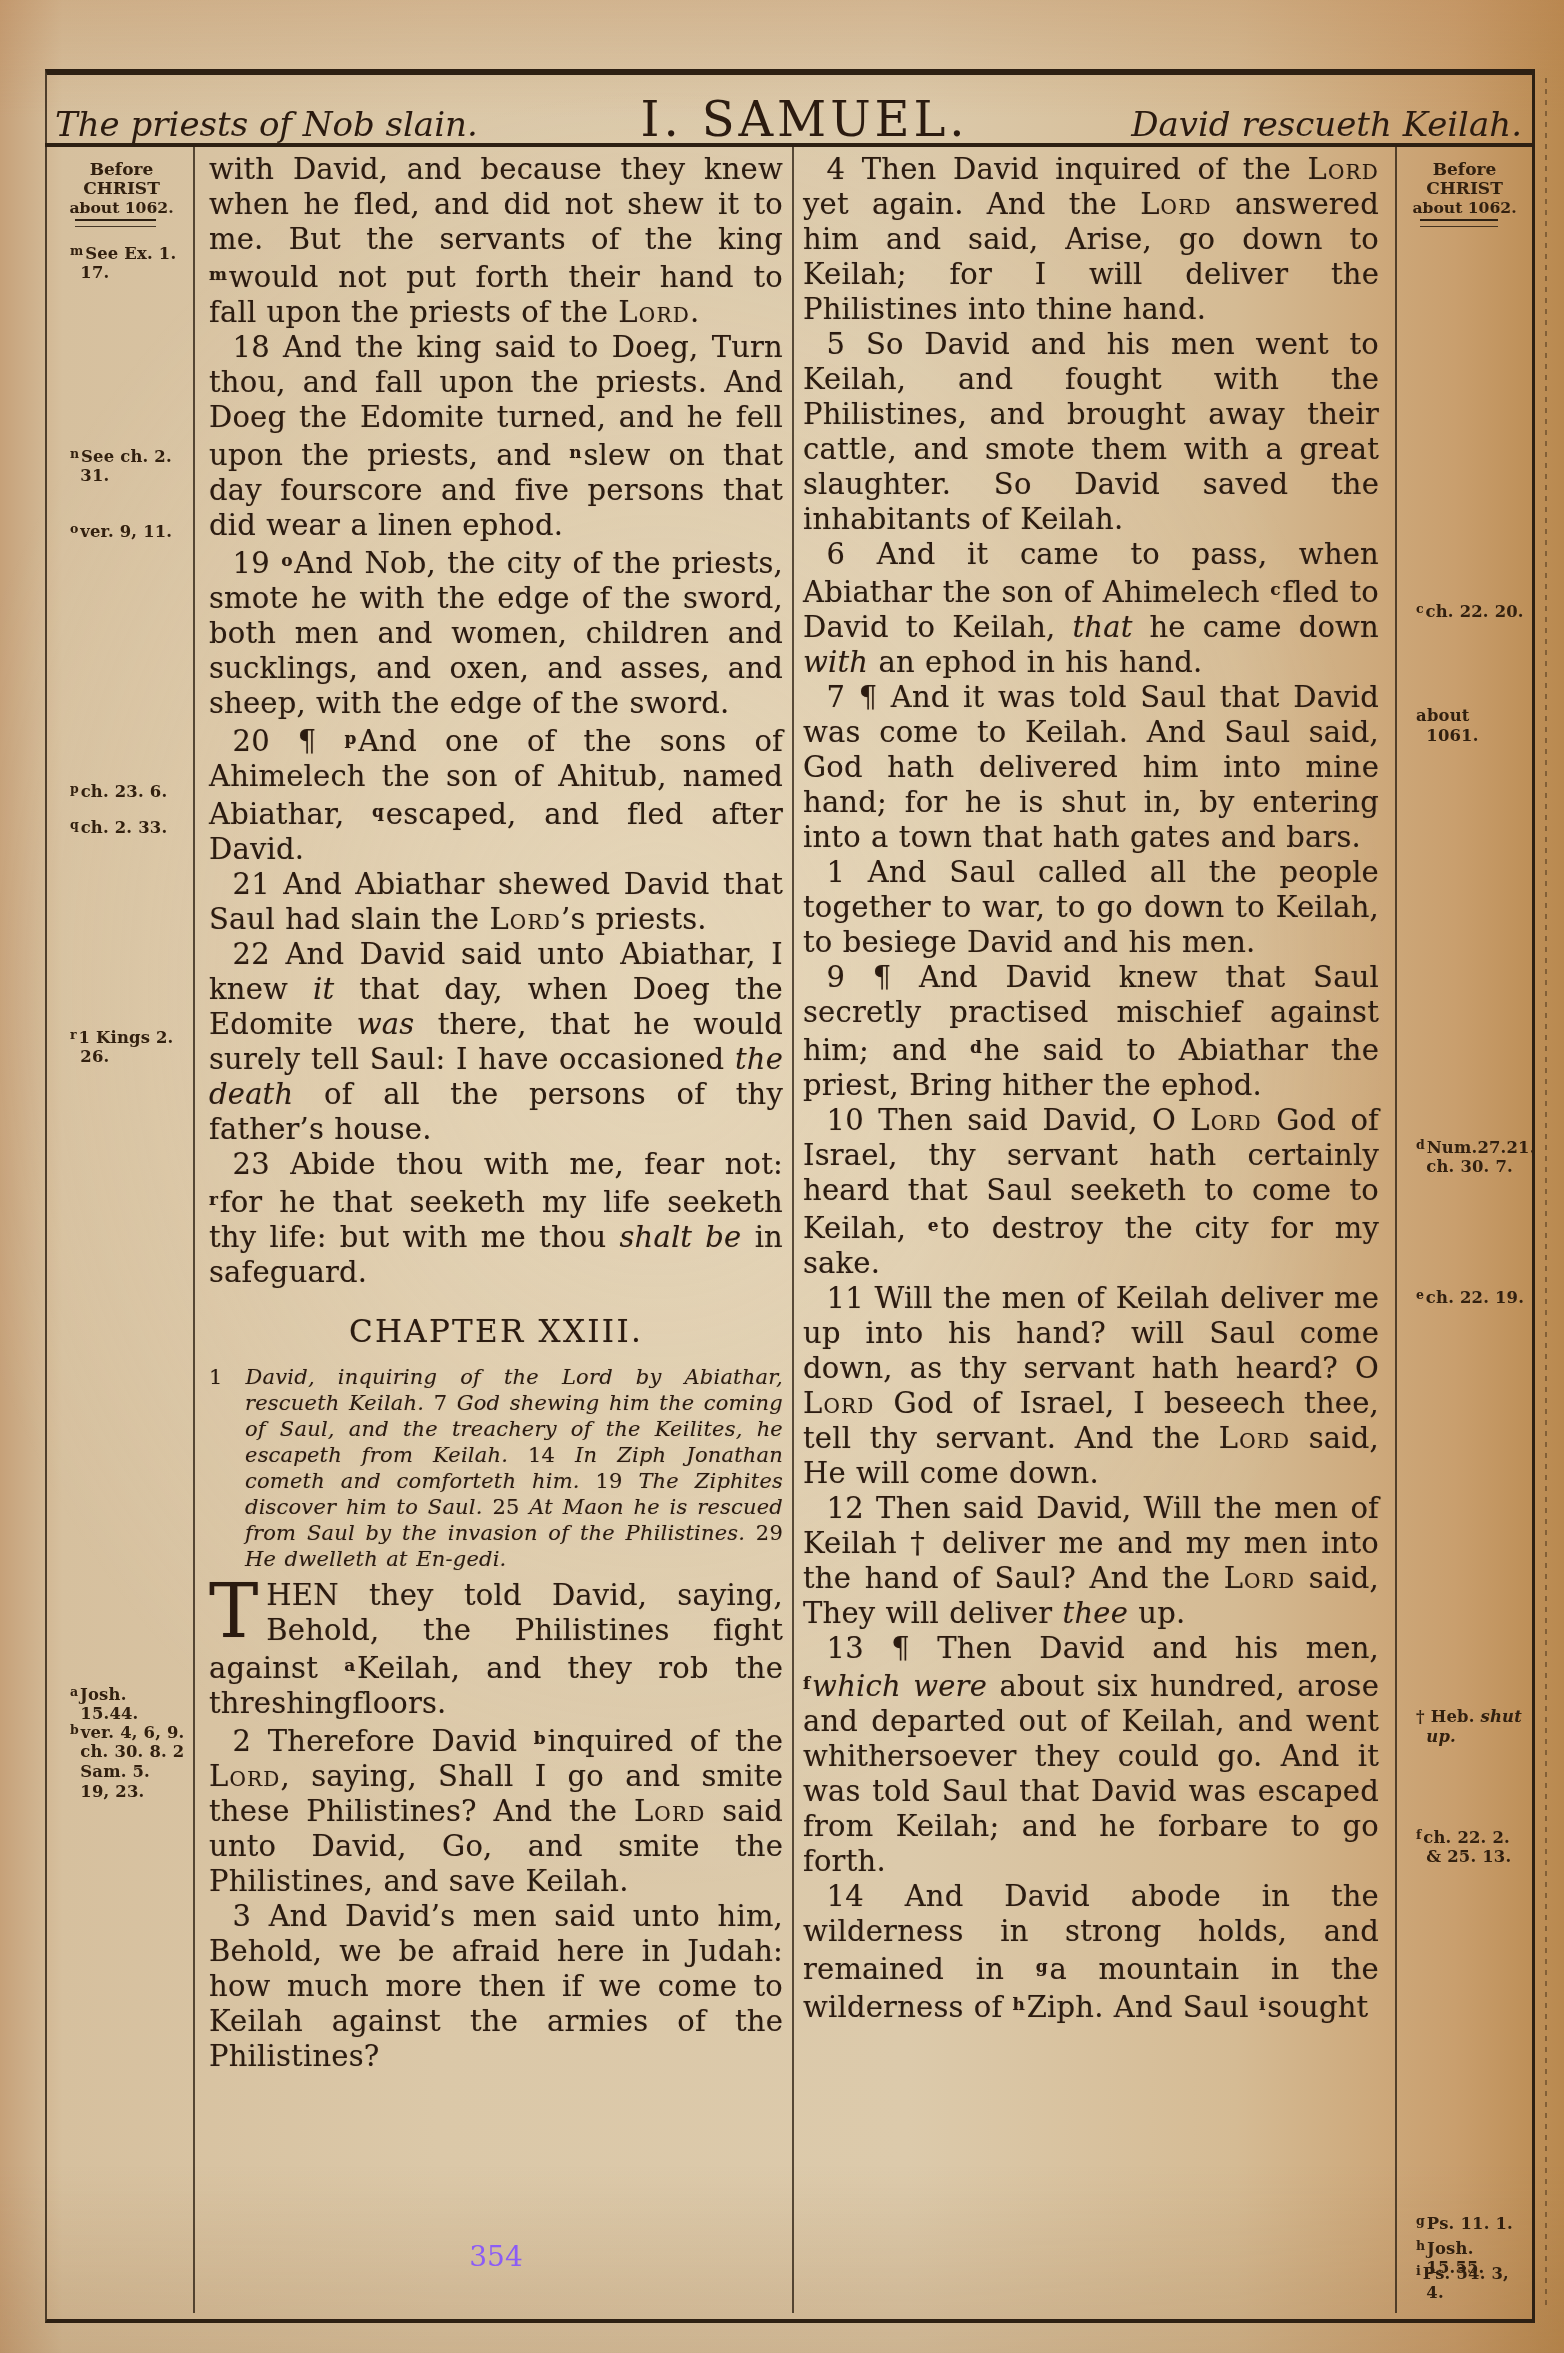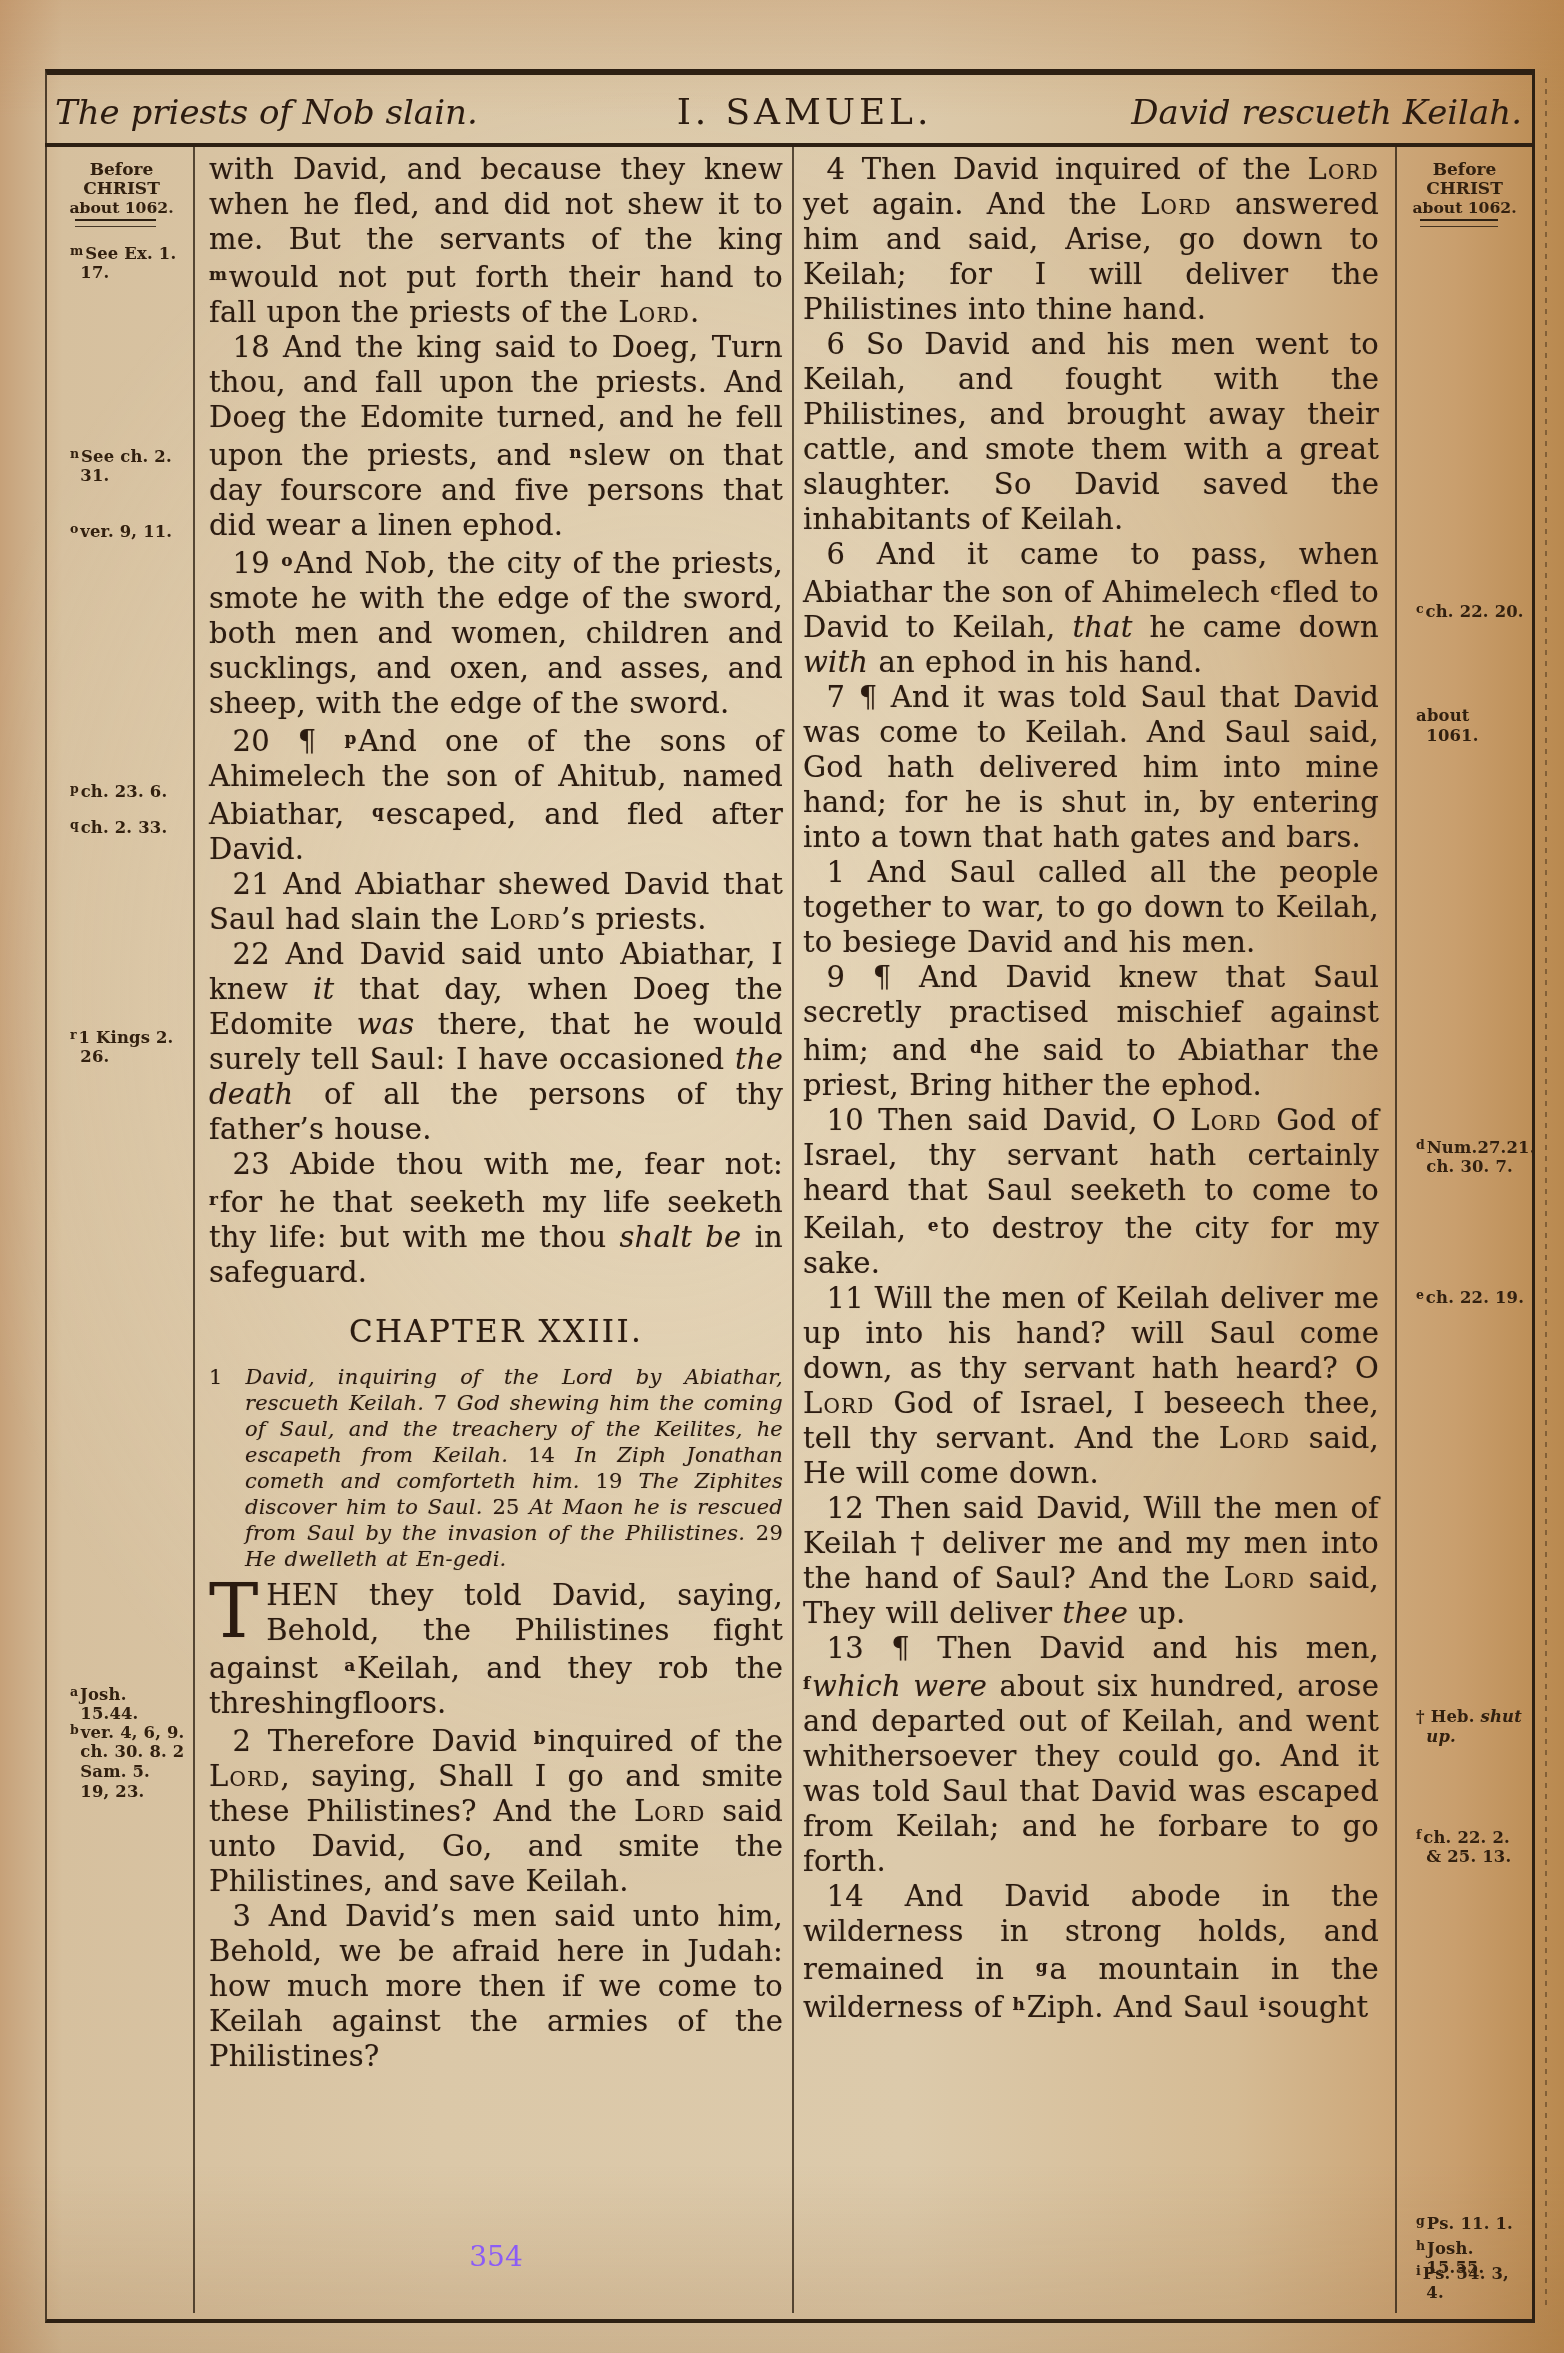--- a/index.html
+++ b/index.html
@@ -16,21 +16,21 @@
     border-top:6.3px solid #2d2013;border-bottom:4.7px solid #2d2013;
     border-left:2.3px solid rgba(45,32,19,.8);border-right:3.9px solid #2d2013;}
   .edge-dots{position:absolute;left:1545px;top:78px;width:1.6px;height:2230px;
     background:repeating-linear-gradient(180deg, rgba(60,40,20,.45) 0 4.7px, rgba(60,40,20,0) 4.7px 11px);}
   .headrule{position:absolute;left:45px;top:143px;width:1489px;height:3.9px;background:#2d2013;}
   .vrule{position:absolute;top:147px;height:2166px;width:1.6px;background:rgba(48,34,20,.78);}
   
   .runhead{position:absolute;left:55px;top:91px;width:1467px;height:50px;display:flex;
     align-items:baseline;justify-content:space-between;color:#2b1b10;}
   .runhead .side{font-style:italic;font-size:34px;}
-  .runhead .center{font-size:36px;letter-spacing:3.9px;}
+  .runhead .center{font-size:48px;letter-spacing:3.9px;}
   
   .margin{position:absolute;top:147px;height:2166px;color:#32200f;}
   .bc{position:absolute;width:100%;text-align:center;font-weight:700;font-size:17px;line-height:19px;}
   .bc .small{font-size:15.6px;}
   .bc-rule{position:absolute;left:20.3px;width:81px;height:4.7px;
     border-top:2.3px solid #2d2013;border-bottom:0.8px solid rgba(45,32,19,.85);}
   .note{position:absolute;left:6.3px;right:3.1px;font-weight:700;font-size:16.4px;line-height:19.6px;
     padding-left:19px;text-indent:-10.2px;letter-spacing:0.2px;}
   
   .col{position:absolute;top:152px;color:#2b1b10;font-size:29px;line-height:35px;
@@ -115,21 +115,21 @@
     <p class="verse">22 And David said unto Abiathar, I knew <span class="it">it</span> that day, when Doeg the Edomite <span class="it">was</span> there, that he would surely tell Saul:  I have occasioned <span class="it">the death</span> of all the persons of thy father’s house.</p>
     <p class="verse">23 Abide thou with me, fear not: <span class="ref">r</span>for he that seeketh my life seeketh thy life: but with me thou <span class="it">shalt be</span> in safeguard.</p>
     <p class="chap">CHAPTER XXIII.</p>
     <p class="summary">1 <span class="it">David, inquiring of the Lord by Abiathar, rescueth Keilah.</span>  7 <span class="it">God shewing him the coming of Saul, and the treachery of the Keilites, he escapeth from Keilah.</span>  14 <span class="it">In Ziph Jonathan cometh and comforteth him.</span>  19 <span class="it">The Ziphites discover him to Saul.</span>  25 <span class="it">At Maon he is rescued from Saul by the invasion of the Philistines.</span>  29 <span class="it">He dwelleth at En-gedi.</span></p>
     <p class="drop"><span class="dropcap">T</span>HEN they told David, saying, Behold, the Philistines fight against <span class="ref">a</span>Keilah, and they rob the threshingfloors.</p>
     <p class="verse">2 Therefore David <span class="ref">b</span>inquired of the <span class="sc">Lord</span>, saying, Shall I go and smite these Philistines?  And the <span class="sc">Lord</span> said unto David, Go, and smite the Philistines, and save Keilah.</p>
     <p class="verse">3 And David’s men said unto him, Behold, we be afraid here in Judah: how much more then if we come to Keilah against the armies of the Philistines?</p>
   </div>
 <div class="col" style="left:803px;width:576px;">
     <p class="verse">4 Then David inquired of the <span class="sc">Lord</span> yet again.  And the <span class="sc">Lord</span> answered him and said, Arise, go down to Keilah; for I will deliver the Philistines into thine hand.</p>
-    <p class="verse">6 So David and his men went to Keilah, and fought with the Philistines, and brought away their cattle, and smote them with a great slaughter.  So David saved the inhabitants of Keilah.</p>
+    <p class="verse">5 So David and his men went to Keilah, and fought with the Philistines, and brought away their cattle, and smote them with a great slaughter.  So David saved the inhabitants of Keilah.</p>
     <p class="verse">6 And it came to pass, when Abiathar the son of Ahimelech <span class="ref">c</span>fled to David to Keilah, <span class="it">that</span> he came down <span class="it">with</span> an ephod in his hand.</p>
     <p class="verse">7 ¶ And it was told Saul that David was come to Keilah.  And Saul said, God hath delivered him into mine hand; for he is shut in, by entering into a town that hath gates and bars.</p>
     <p class="verse">1 And Saul called all the people together to war, to go down to Keilah, to besiege David and his men.</p>
     <p class="verse">9 ¶ And David knew that Saul secretly practised mischief against him; and <span class="ref">d</span>he said to Abiathar the priest, Bring hither the ephod.</p>
     <p class="verse">10 Then said David, O <span class="sc">Lord</span> God of Israel, thy servant hath certainly heard that Saul seeketh to come to Keilah, <span class="ref">e</span>to destroy the city for my sake.</p>
     <p class="verse">11 Will the men of Keilah deliver me up into his hand? will Saul come down, as thy servant hath heard?  O <span class="sc">Lord</span> God of Israel, I beseech thee, tell thy servant.  And the <span class="sc">Lord</span> said, He will come down.</p>
     <p class="verse">12 Then said David, Will the men of Keilah † deliver me and my men into the hand of Saul?  And the <span class="sc">Lord</span> said, They will deliver <span class="it">thee</span> up.</p>
     <p class="verse">13 ¶ Then David and his men, <span class="ref">f</span><span class="it">which were</span> about six hundred, arose and departed out of Keilah, and went whithersoever they could go.  And it was told Saul that David was escaped from Keilah; and he forbare to go forth.</p>
     <p class="verse">14 And David abode in the wilderness in strong holds, and remained in <span class="ref">g</span>a mountain in the wilderness of <span class="ref">h</span>Ziph.  And Saul <span class="ref">i</span>sought</p>
   </div>

